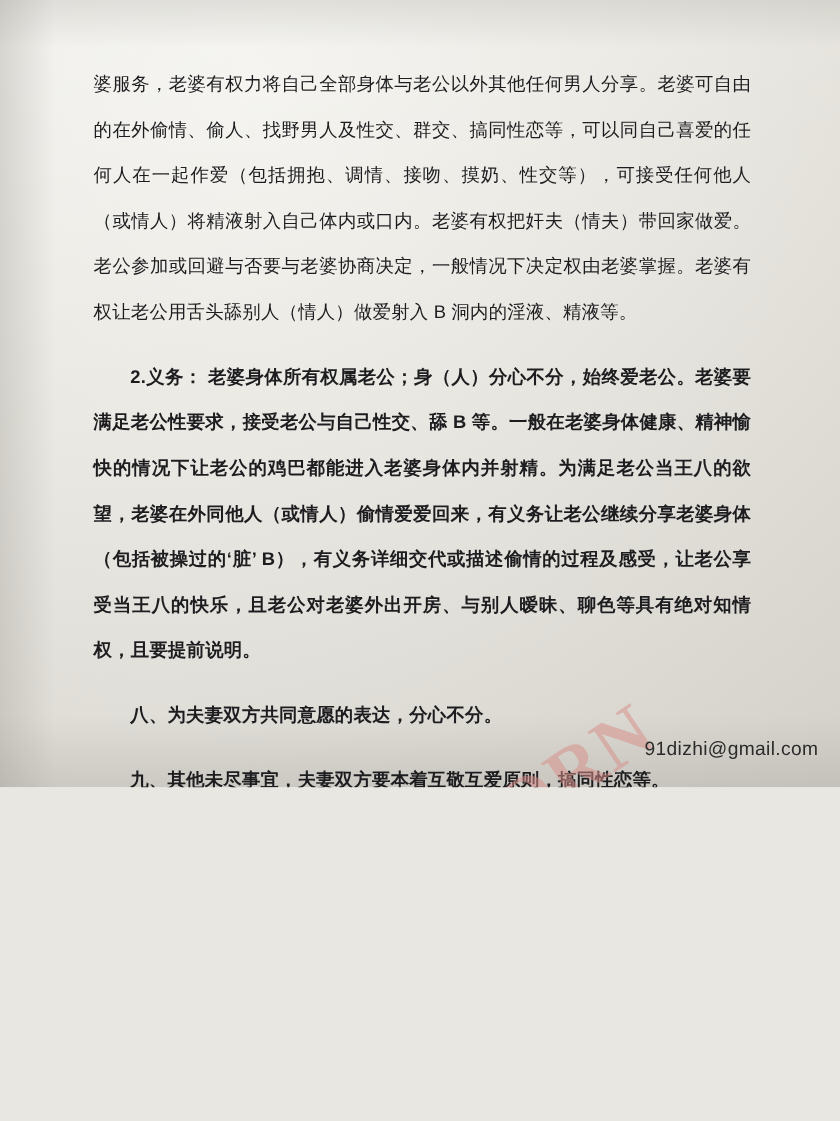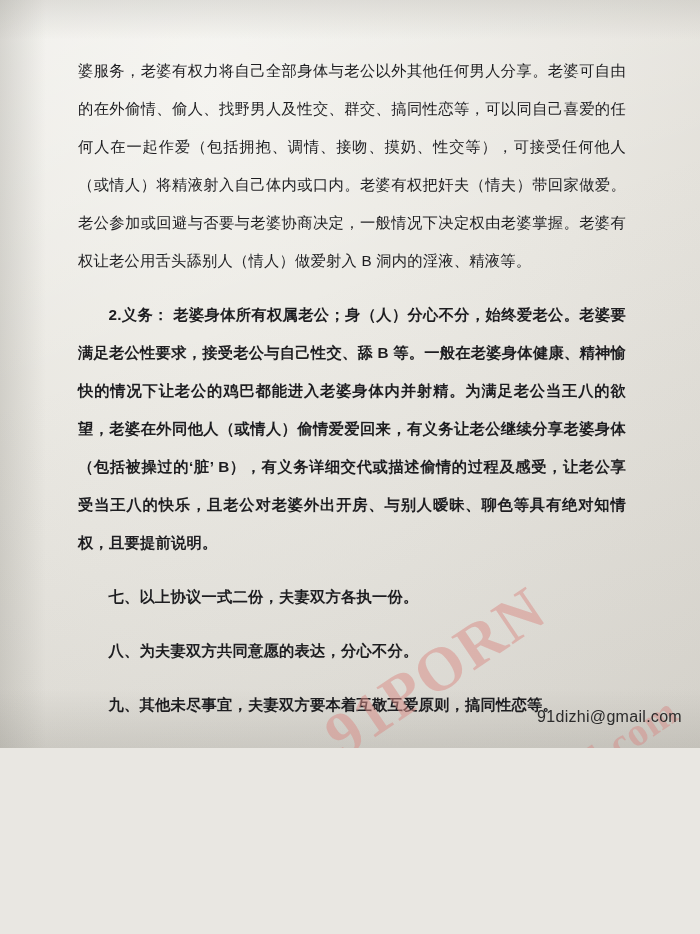--- a/index.html
+++ b/index.html
@@ -9,21 +9,21 @@
   body {
     width: 700px;
     height: 934px;
     background: #e9e7e2;
     font-family: "Liberation Sans", sans-serif;
     overflow: hidden;
   }
   .page {
     position: relative;
     width: 700px;
-    height: 748px;
+    height: 656px;
     background:
       radial-gradient(ellipse at 30% 10%, #f2f1ec 0%, #e8e6e0 55%, #dedbd4 100%);
     overflow: hidden;
   }
   
   .paper-tint {
     position: absolute;
     inset: 0;
     background: linear-gradient(160deg, rgba(255,255,255,0.35) 0%, rgba(255,255,255,0.0) 40%, rgba(120,118,110,0.10) 100%);
     pointer-events: none;
@@ -128,21 +128,20 @@
   <div class="paper-edge-left"></div>
   <div class="paper-edge-top"></div>
   <div class="paper-edge-bottom"></div>
 
   <div class="doc-body">
 
     <p class="para">婆服务，老婆有权力将自己全部身体与老公以外其他任何男人分享。老婆可自由的在外偷情、偷人、找野男人及性交、群交、搞同性恋等，可以同自己喜爱的任何人在一起作爱（包括拥抱、调情、接吻、摸奶、性交等），可接受任何他人（或情人）将精液射入自己体内或口内。老婆有权把奸夫（情夫）带回家做爱。老公参加或回避与否要与老婆协商决定，一般情况下决定权由老婆掌握。老婆有权让老公用舌头舔别人（情人）做爱射入 B 洞内的淫液、精液等。</p>
 
     <p class="para indent spaced">2.义务： 老婆身体所有权属老公；身（人）分心不分，始终爱老公。老婆要满足老公性要求，接受老公与自己性交、舔 B 等。一般在老婆身体健康、精神愉快的情况下让老公的鸡巴都能进入老婆身体内并射精。为满足老公当王八的欲望，老婆在外同他人（或情人）偷情爱爱回来，有义务让老公继续分享老婆身体（包括被操过的‘脏’ B），有义务详细交代或描述偷情的过程及感受，让老公享受当王八的快乐，且老公对老婆外出开房、与别人暧昧、聊色等具有绝对知情权，且要提前说明。</p>
 
-    <p class="para indent spaced">七、以上协议一式二份，夫妻双方各执一份。</p>
 
     <p class="para indent spaced">八、为夫妻双方共同意愿的表达，分心不分。</p>
 
     <p class="para indent spaced">九、其他未尽事宜，夫妻双方要本着互敬互爱原则，搞同性恋等。</p>
 
     <div class="sig-block">
       <div class="sig-line">老公（王八）：</div>
       <div class="sig-line">老婆（淫妻）：</div>
     </div>
 

